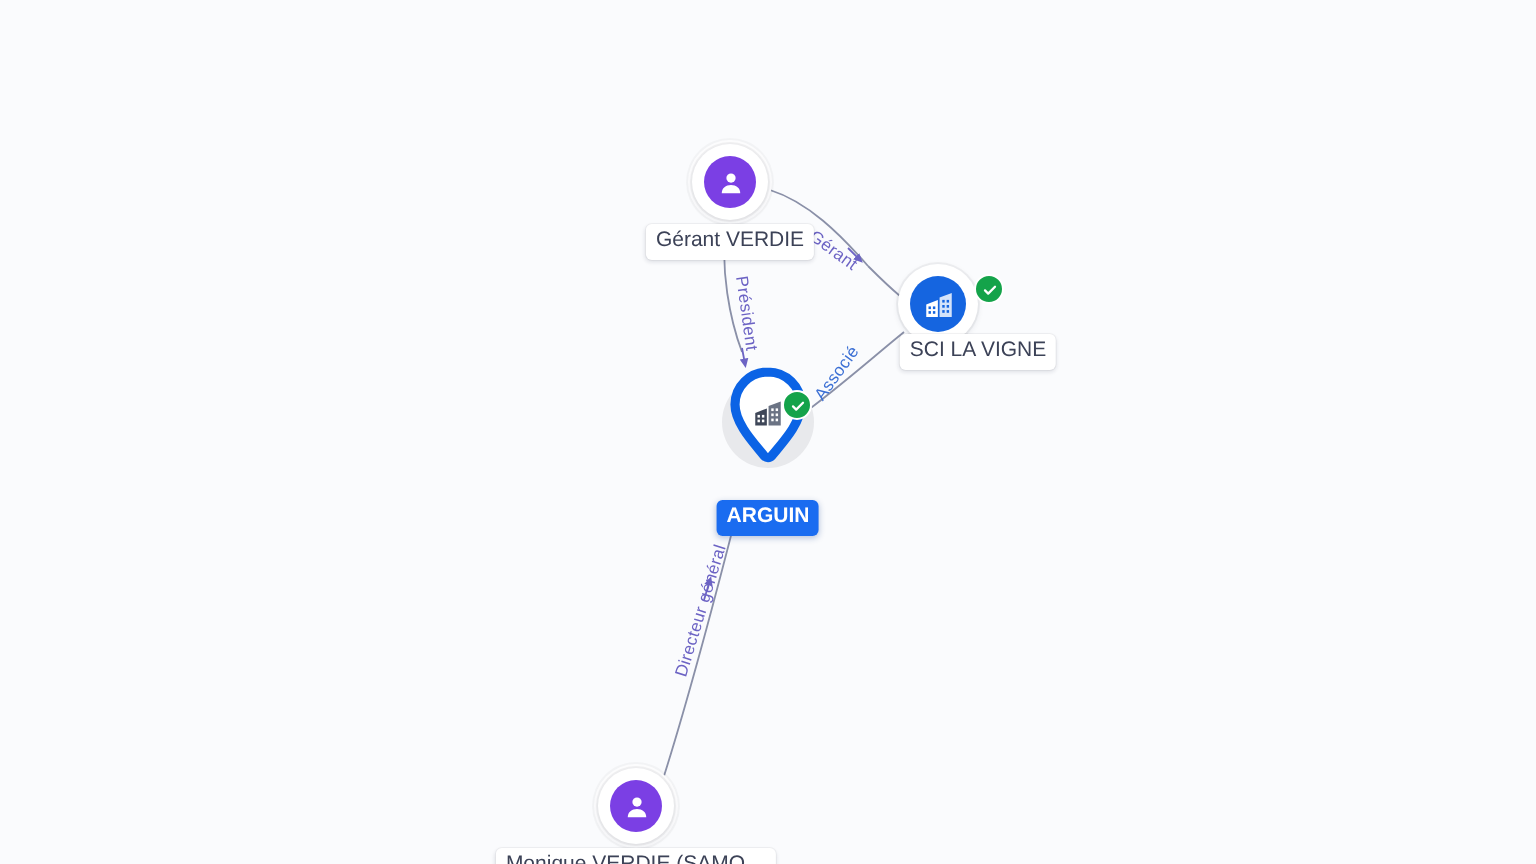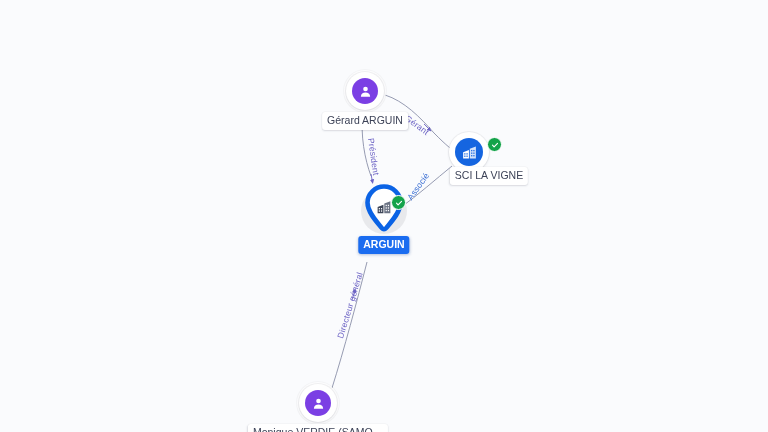--- a/index.html
+++ b/index.html
@@ -186,21 +186,21 @@
 
   <div class="node person-node" style="left:365px; top:91px;">
     <div class="halo halo-outer"></div>
     <div class="halo"></div>
     <div class="avatar-circle">
       <svg width="15" height="15" viewBox="0 0 24 24" xmlns="http://www.w3.org/2000/svg">
         <circle cx="12" cy="8" r="3.7" fill="#ffffff"></circle>
         <path d="M4.6 20.2c0-4.2 3.3-6.6 7.4-6.6s7.4 2.4 7.4 6.6z" fill="#ffffff"></path>
       </svg>
     </div>
-    <div class="node-label" style="top:21px;">Gérard ARGUIN</div>
+    <div class="node-label" style="top:21px;">Gérant VERDIE</div>
   </div>
 
   <div class="node company-node" style="left:469px; top:152px;">
     <div class="halo"></div>
     <div class="avatar-circle">
       <svg width="17" height="17" viewBox="0 0 24 24" xmlns="http://www.w3.org/2000/svg">
         <path d="M3 20.5h8.2V8.4L3 11.6z" fill="#ffffff"></path>
         <path d="M12.4 20.5H21V3.5l-8.6 3.2z" fill="#ffffff" opacity="0.82"></path>
         <rect x="4.6" y="13" width="1.7" height="1.9" fill="#1565e0"></rect>
         <rect x="7.7" y="13" width="1.7" height="1.9" fill="#1565e0"></rect>
@@ -244,21 +244,21 @@
         <rect x="17.4" y="12" width="1.7" height="1.9" fill="#ffffff"></rect>
         <rect x="14.3" y="15.6" width="1.7" height="1.9" fill="#ffffff"></rect>
         <rect x="17.4" y="15.6" width="1.7" height="1.9" fill="#ffffff"></rect>
       </svg>
     </div>
     <div class="badge-check" style="left:7px; top:-16px;">
       <svg width="8" height="8" viewBox="0 0 24 24" xmlns="http://www.w3.org/2000/svg">
         <path d="M4.5 12.6l4.8 4.8L19.5 7.2" fill="none" stroke="#ffffff" stroke-width="3.4" stroke-linecap="round" stroke-linejoin="round"></path>
       </svg>
     </div>
-    <div class="node-label selected" style="top:25px;text-align:right;">ARGUIN</div>
+    <div class="node-label selected" style="top:39px;text-align:right;">ARGUIN</div>
   </div>
 
   <div class="node person-node" style="left:318px; top:403px;">
     <div class="halo halo-outer"></div>
     <div class="halo"></div>
     <div class="avatar-circle">
       <svg width="15" height="15" viewBox="0 0 24 24" xmlns="http://www.w3.org/2000/svg">
         <circle cx="12" cy="8" r="3.7" fill="#ffffff"></circle>
         <path d="M4.6 20.2c0-4.2 3.3-6.6 7.4-6.6s7.4 2.4 7.4 6.6z" fill="#ffffff"></path>
       </svg>

